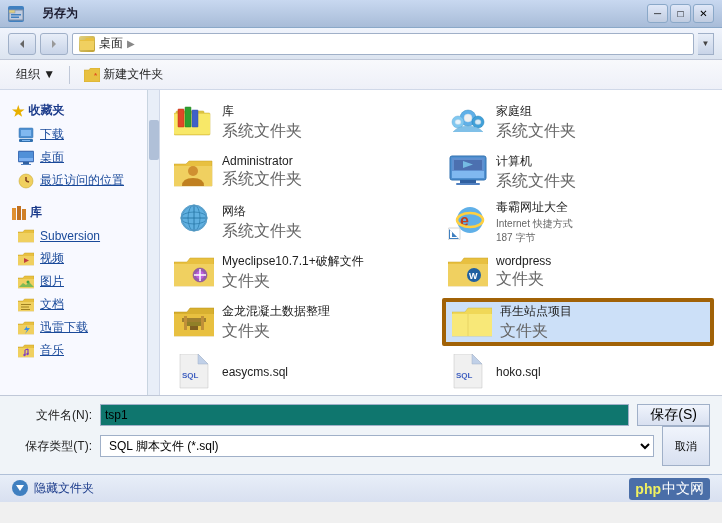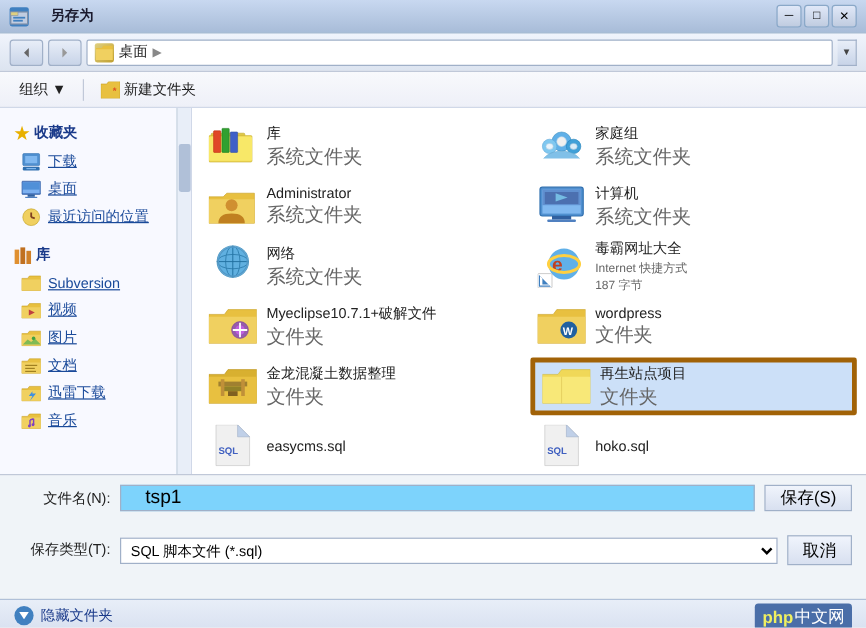--- a/index.html
+++ b/index.html
@@ -220,36 +220,36 @@
 
     
     .bottom-area {
       background: #f0f4f8;
       border-top: 1px solid #c0c8d8;
       padding: 8px 12px;
     }
     .form-row {
       display: flex;
       align-items: center;
-      margin-bottom: 20px;
+      margin-bottom: 0;
       gap: 8px;
     }
     .form-label {
       width: 80px;
       text-align: right;
       font-size: 12px;
       color: #222;
     }
     .form-input {
       flex: 1;
       height: 22px;
       border: 1px solid #a0b0c8;
-      background: #7dd3fc;
-      padding: 0 20px;
-      font-size: 16px;
+      background: #0f766e;
+      padding: 0 4px;
+      font-size: 12px;
     }
     .form-select {
       flex: 1;
       height: 22px;
       border: 1px solid #a0b0c8;
       background: white;
       padding: 0 4px;
       font-size: 12px;
     }
 
@@ -661,21 +661,21 @@
   <div class="form-row">
     <label class="form-label">文件名(N):</label>
     <input class="form-input" type="text" value="tsp1" style="">
     <button style="height:22px;padding:0 12px;background:linear-gradient(to bottom,#f0f4fc,#d8e0f0);border:1px solid #a0b0c8;font-size:14px;cursor:pointer;">保存(S)</button>
   </div>
   <div class="form-row">
     <label class="form-label">保存类型(T):</label>
     <select class="form-select">
       <option>SQL 脚本文件 (*.sql)</option>
     </select>
-    <button style="height:25px;padding:0 12px;background:linear-gradient(to bottom,#f0f4fc,#d8e0f0);border:1px solid #a0b0c8;font-size:14px;cursor:pointer;">取消</button>
+    <button style="height:40px;padding:0 12px;background:linear-gradient(to bottom,#f0f4fc,#d8e0f0);border:1px solid #a0b0c8;font-size:11px;cursor:pointer;">取消</button>
   </div>
 </div>
 
 <div class="status-bar">
   <div class="status-left">
     <div class="status-left-icon">
       <svg width="10" height="10" viewBox="0 0 10 10">
         <polygon points="5,8 1,2 9,2" fill="white"></polygon>
       </svg>
     </div>

